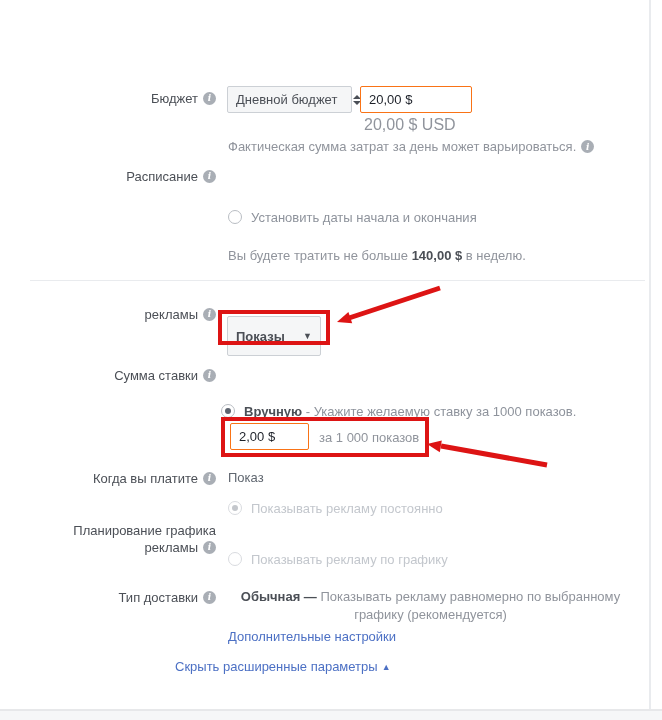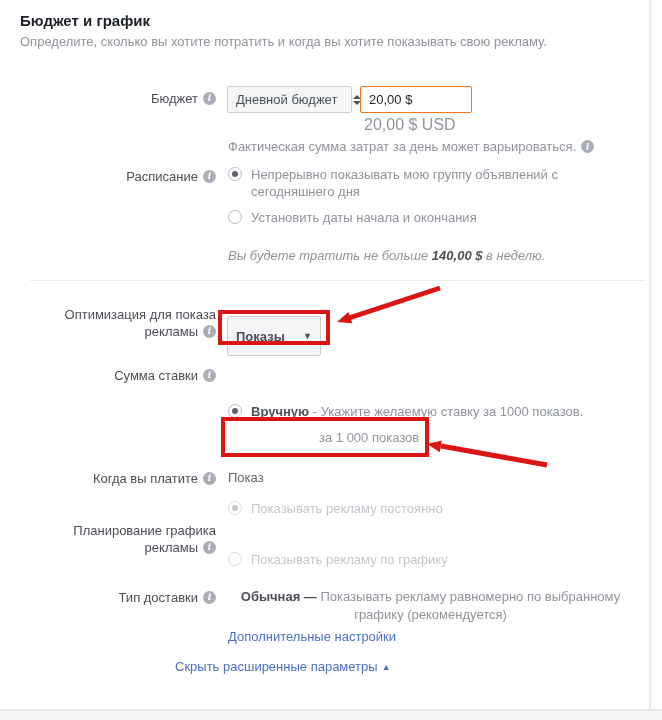--- a/index.html
+++ b/index.html
@@ -78,24 +78,20 @@
 
   .edge-right { position:absolute; left:649px; top:0; width:2px; height:711px; background:#e9ebee; }
   .edge-bottom { position:absolute; left:0; top:709px; width:662px; height:2px; background:#e7e8ea; }
   .edge-strip { position:absolute; left:0; top:711px; width:662px; height:9px; background:#f6f7f8; }
 </style>
 </head>
 <body>
 
 <div class="page">
 
-  <div class="abs" style="left:20px; top:12px;">
-    <div class="title">Бюджет и график</div>
-    <div class="subtitle">Определите, сколько вы хотите потратить и когда вы хотите показывать свою рекламу.</div>
-  </div>
 
   <div class="field-label" style="top:90px;">
     <span class="label-line">
       <span>Бюджет</span>
       <span class="info-icon">i</span>
     </span>
   </div>
   <div class="select-btn" style="left:227px; top:86px; width:125px;">
     <span>Дневной бюджет</span>
     <span class="updown">
@@ -110,59 +106,53 @@
     <span>Фактическая сумма затрат за день может варьироваться.</span>
     <span class="info-icon">i</span>
   </div>
 
   <div class="field-label" style="top:168px;">
     <span class="label-line">
       <span>Расписание</span>
       <span class="info-icon">i</span>
     </span>
   </div>
-  <div class="radio-row" style="left:228px; top:166px; width:412px;">
-    <span class="rcircle sel"></span>
-    <span class="rtext" style="width:386px;">Непрерывно показывать мою группу объявлений с сегодняшнего дня</span>
-  </div>
   <div class="radio-row" style="left:228px; top:209px; width:412px;">
     <span class="rcircle"></span>
     <span class="rtext">Установить даты начала и окончания</span>
   </div>
-  <div class="abs muted" style="left:228px; top:248px;font-style:italic;">
+  <div class="abs muted" style="left:228px; top:248px;">
     <span>Вы будете тратить не больше </span><b class="dark">140,00 $</b><span> в неделю.</span>
   </div>
 
   <div class="divider" style="left:30px; top:280px; width:615px;"></div>
 
   <div class="field-label" style="top:306px;">
-    <span class="label-line">
-        <span>Оптимизация для показа</span>
-      </span>
     <span class="label-line">
       <span>рекламы</span>
       <span class="info-icon">i</span>
     </span>
   </div>
   <div class="select-btn" style="left:227px; top:316px; width:94px; height:40px; font-weight:700;">
     <span>Показы</span>
     <span class="chev-down">▼</span>
   </div>
   <div class="ann-box" style="left:218px; top:310px; width:112px; height:35px;"></div>
 
   <div class="field-label" style="top:367px;">
     <span class="label-line">
       <span>Сумма ставки</span>
       <span class="info-icon">i</span>
     </span>
   </div>
-  <div class="radio-row" style="left:228px; top:403px;">
+  <div class="radio-row" style="left:221px; top:403px;">
     <span class="rcircle sel"></span>
     <span class="rtext" style="white-space:nowrap;"><b>Вручную</b><span> - Укажите желаемую ставку за 1000 показов.</span></span>
   </div>
+  <input type="text" class="text-input" style="left: 230px; top: 423px; width: 79px;" value="2,00 $">
   <div class="abs muted" style="left:319px; top:430px;">за 1 000 показов</div>
   <div class="ann-box" style="left:221px; top:417px; width:208px; height:40px;"></div>
 
   <div class="field-label" style="top:470px;">
     <span class="label-line">
       <span>Когда вы платите</span>
       <span class="info-icon">i</span>
     </span>
   </div>
   <div class="abs" style="left:228px; top:470px; color:#606770;">Показ</div>

